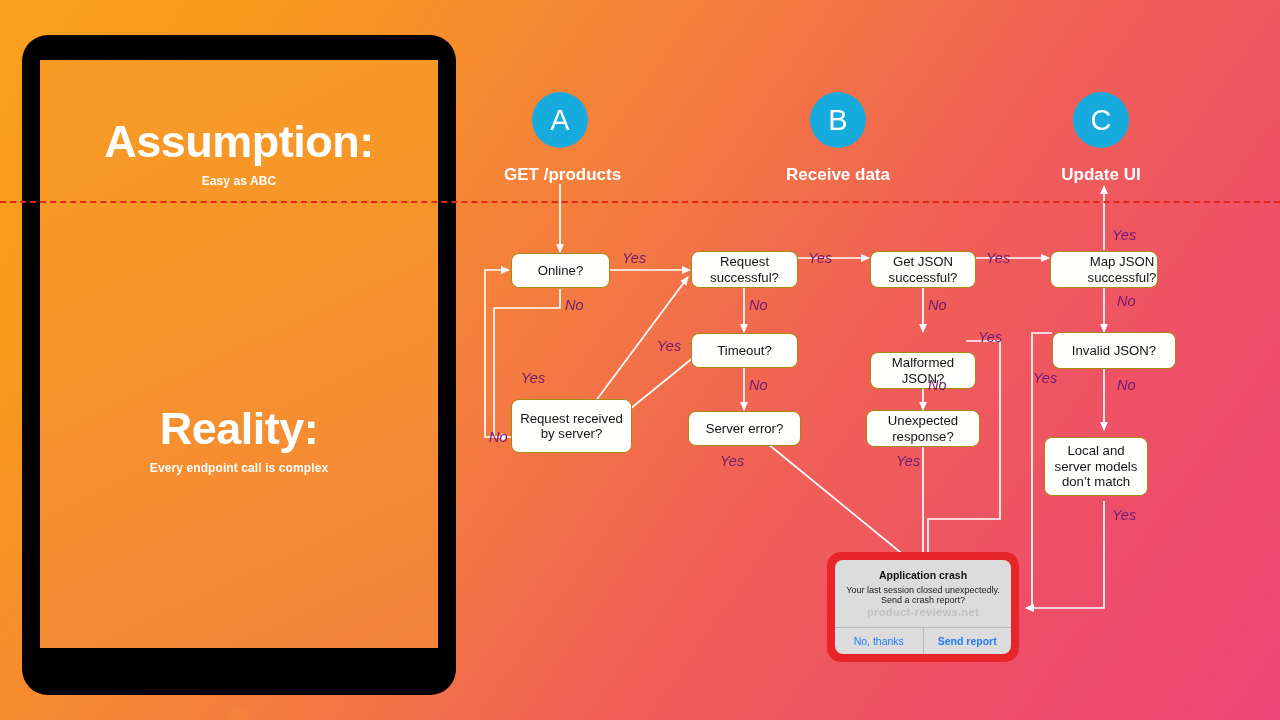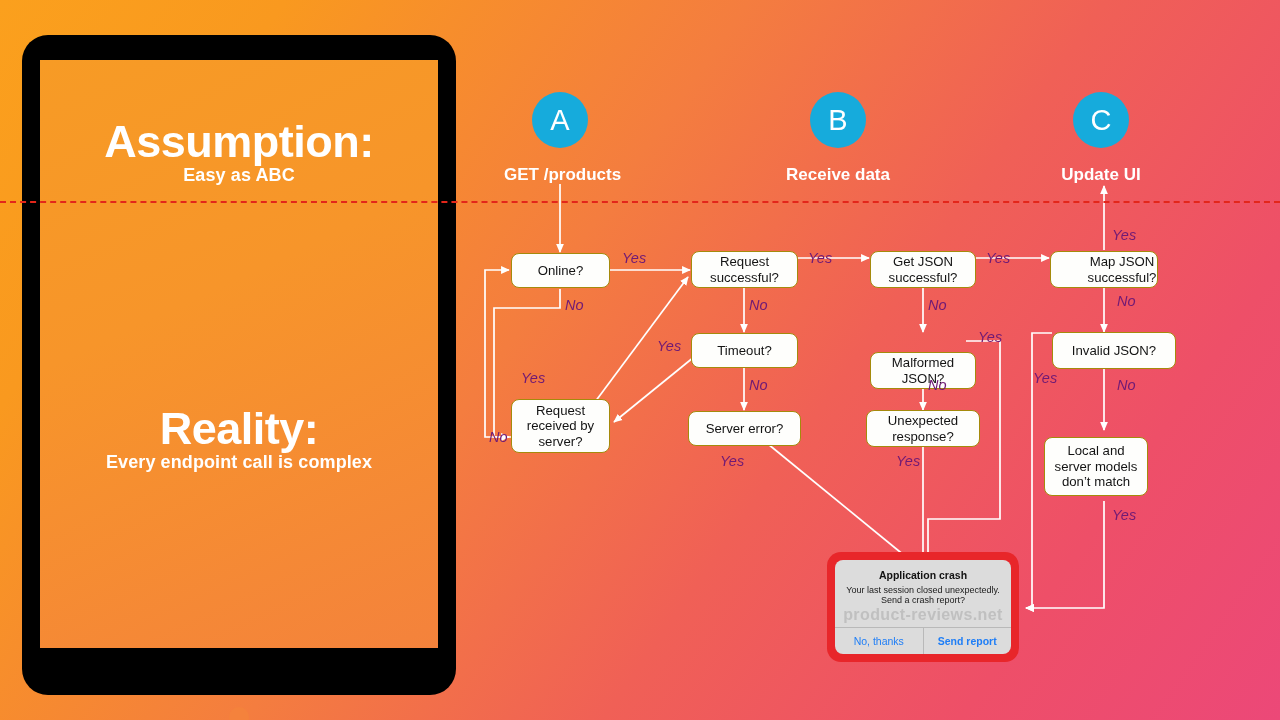--- a/index.html
+++ b/index.html
@@ -32,21 +32,21 @@
   }
   .tablet-home {
     position: absolute; left: 50%; top: 672px; transform: translateX(-50%);
     width: 20px; height: 20px; border-radius: 50%;
     background: #F4823C;
   }
   .slide-block { position: absolute; left: 0; width: 100%; text-align: center; color: #fff; }
   .slide-block.assumption { top: 58px; }
   .slide-block.reality { top: 345px; }
   .slide-title { font-size: 45px; font-weight: bold; letter-spacing: -0.5px; line-height: 1.05; }
-  .slide-sub { font-size: 18px; font-weight: bold; letter-spacing: 0.1px; }
+  .slide-sub { font-size: 12px; font-weight: bold; margin-top: 9px; letter-spacing: 0.1px; }
 
   
   .flow { position: absolute; left: 0; top: 0; width: 1280px; height: 720px; z-index: 20; }
   .flow-svg { position: absolute; left: 0; top: 0; width: 1280px; height: 720px; }
 
   .phase { position: absolute; text-align: center; color: #fff; }
   .phase-badge {
     width: 56px; height: 56px; border-radius: 50%;
     background: #16ABDC; color: #fff;
     font-size: 29px; line-height: 56px; text-align: center;
@@ -91,21 +91,21 @@
   .crash-actions {
     height: 27px; display: flex; border-top: 1px solid #B9B9B9; position: relative; z-index: 2;
   }
   .crash-btn {
     flex: 1; text-align: center; line-height: 27px; font-size: 10.5px; color: #1F7EF6;
   }
   .crash-btn.primary { font-weight: bold; }
   .crash-btn + .crash-btn { border-left: 1px solid #B9B9B9; }
   .crash-watermark {
     position: absolute; left: 0; right: 0; top: 46px;
-    text-align: center; font-size: 16px; font-weight: bold;
+    text-align: center; font-size: 11px; font-weight: bold;
     color: rgba(140,140,140,0.35); letter-spacing: 0.4px;
     z-index: 1; pointer-events: none; white-space: nowrap;
   }
 </style>
 </head>
 <body>
 
 <div class="tablet">
   <div class="tablet-screen">
 
@@ -183,21 +183,21 @@
     <div class="phase-badge">B</div>
     <div class="phase-label">Receive data</div>
   </div>
   <div class="phase" style="left:1045px; top:92px; width:112px;">
     <div class="phase-badge">C</div>
     <div class="phase-label">Update UI</div>
   </div>
 
   <div class="node" style="left:511px; top:253px; width:99px; height:35px;">Online?</div>
 
-  <div class="node" style="left:511px; top:399px; width:99px; height:54px;">Request received by server?</div>
+  <div class="node" style="left:511px; top:399px; width:121px; height:54px;">Request received by server?</div>
 
   <div class="node" style="left:691px; top:251px; width:107px; height:37px;">Request successful?</div>
 
   <div class="node" style="left:691px; top:333px; width:107px; height:35px;">Timeout?</div>
 
   <div class="node" style="left:870px; top:251px; width:106px; height:37px;">Get JSON successful?</div>
 
   <div class="node" style="left:688px; top:411px; width:113px; height:35px;">Server error?</div>
 
   <div class="node" style="left:870px; top:352px; width:106px; height:37px;">Malformed JSON?</div>

